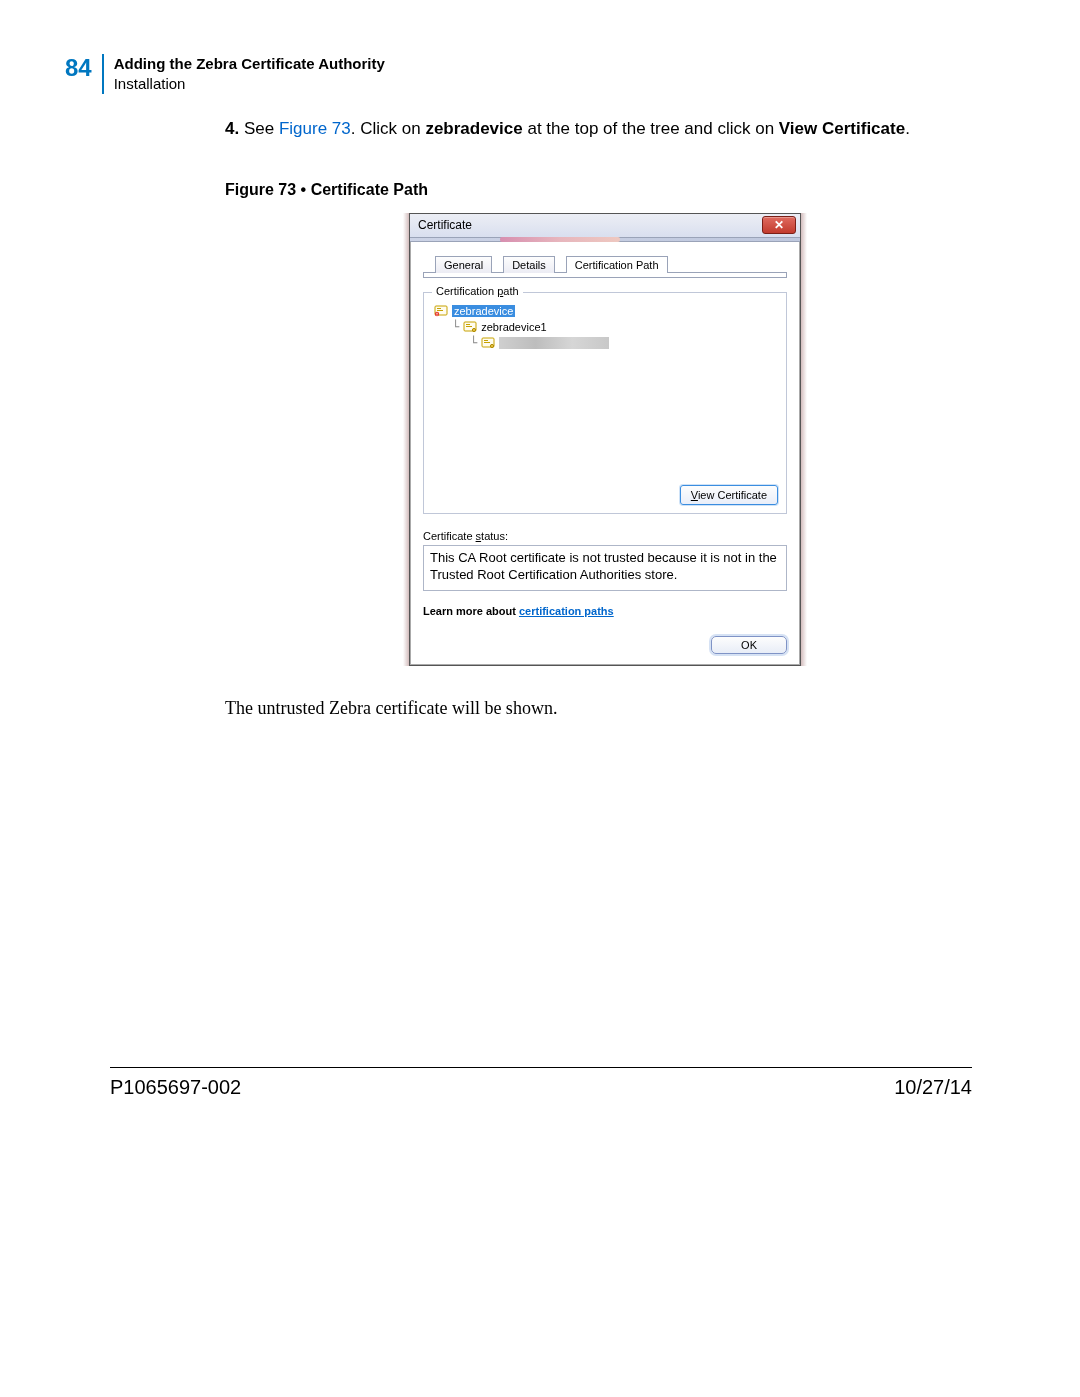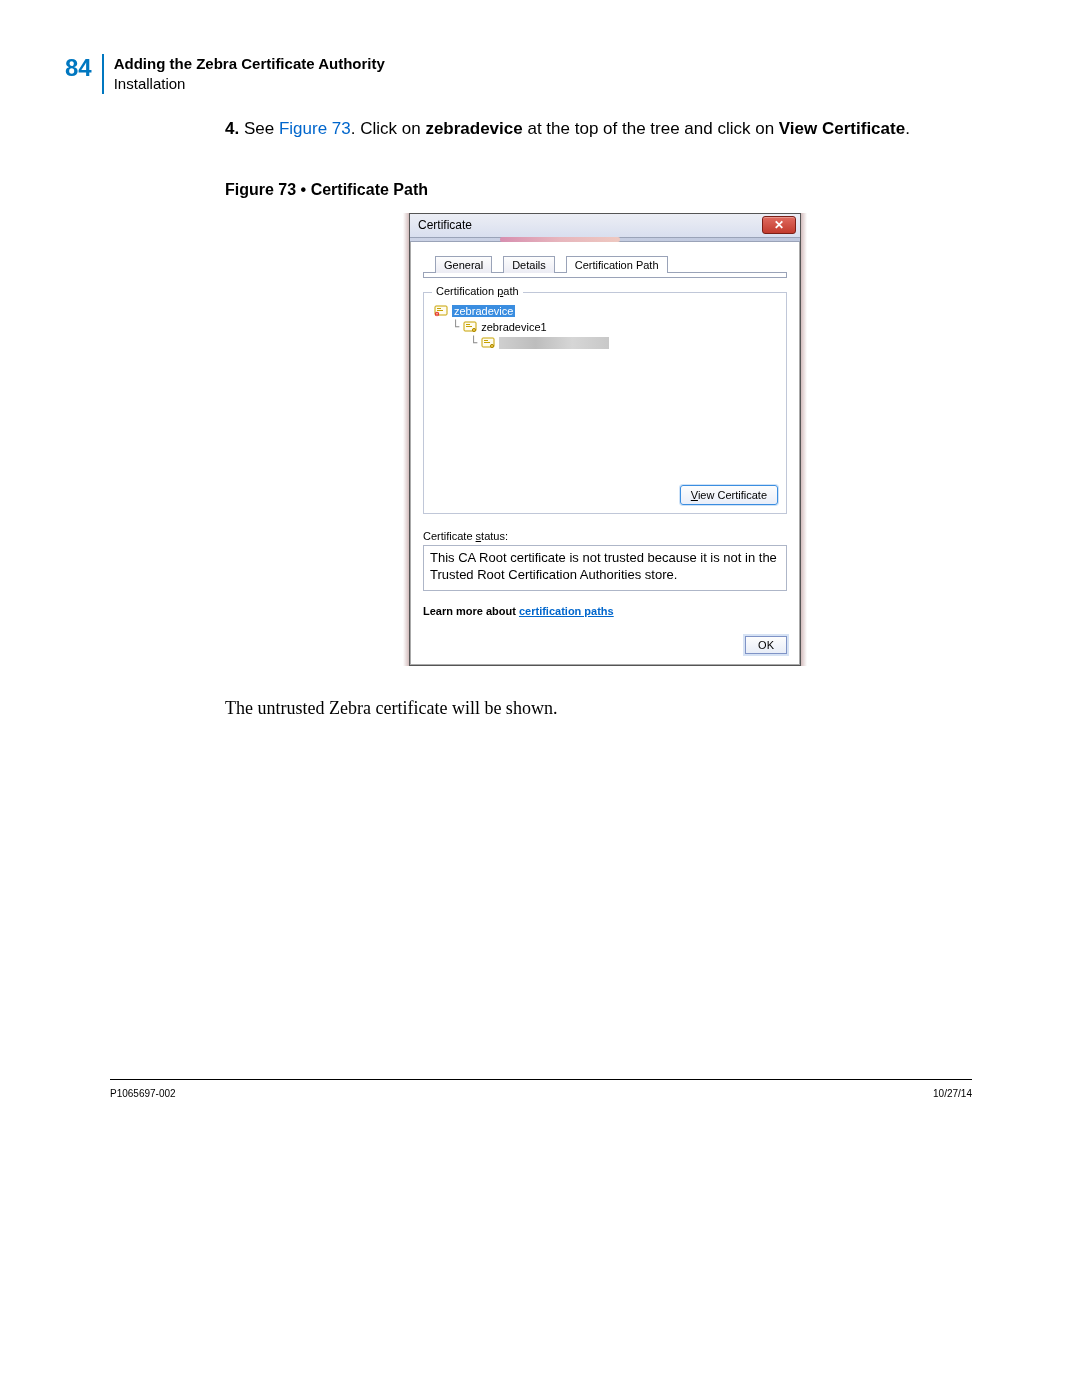--- a/index.html
+++ b/index.html
@@ -50,30 +50,30 @@
   .viewbtn { float:right; margin-top:6px; font-size:11px; padding:3px 10px; background:linear-gradient(180deg,#fdfdfd,#e9eef9); border:1px solid #3a8de0; border-radius:3px; box-shadow: 0 0 0 1px rgba(58,141,224,0.25); cursor:default; }
   .clearfix::after { content:""; display:block; clear:both; }
 
   .status-label { font-size:11px; margin-top:16px; }
   .status-box { border:1px solid #aeb6c8; font-size:13px; padding:4px 6px; margin-top:3px; height:46px; line-height:1.3; }
 
   .learnmore { font-size:11px; margin-top:14px;font-weight:bold; }
   .learnmore a { color:#0066cc; text-decoration: underline; }
 
   .okrow { text-align:right; margin-top:18px; }
-  .okbtn { font-size:11px; padding:2px 12px; background:linear-gradient(180deg,#fdfdfd,#e8edf7); border:1px solid #7f93c6; border-radius:0; box-shadow: 0 0 0 2px rgba(120,160,220,0.3); cursor:default; }
+  .okbtn { font-size:11px; padding:2px 29px; background:linear-gradient(180deg,#fdfdfd,#e8edf7); border:1px solid #7f93c6; border-radius:5px; box-shadow: 0 0 0 2px rgba(120,160,220,0.3); cursor:default; }
 
   .winshadow-left, .winshadow-right { position:absolute; top:0; bottom:0; width:6px; }
   .winshadow-left { left:-6px; background:linear-gradient(90deg,rgba(128,64,64,0),rgba(128,64,64,0.35)); }
   .winshadow-right { right:-6px; background:linear-gradient(270deg,rgba(128,64,64,0),rgba(128,64,64,0.35)); }
   .winwrap { position:relative; }
 
   .after-fig { font-family: "Times New Roman", Times, serif; font-size: 18px; margin-top: 32px; }
 
-  .footer { position:absolute; bottom:56px; left:110px; right:108px; border-top:1px solid #000; padding-top:8px; display:flex; justify-content:space-between; font-size:10px; }
+  .footer { position:absolute; bottom:56px; left:110px; right:108px; border-top:1px solid #000; padding-top:8px; display:flex; justify-content:space-between; font-size:20px; }
 </style>
 </head>
 <body>
 
 <div class="page">
 
   <div class="header">
     <div class="page-num">84</div>
     <div class="vline"></div>
     <div class="hdrtext">

